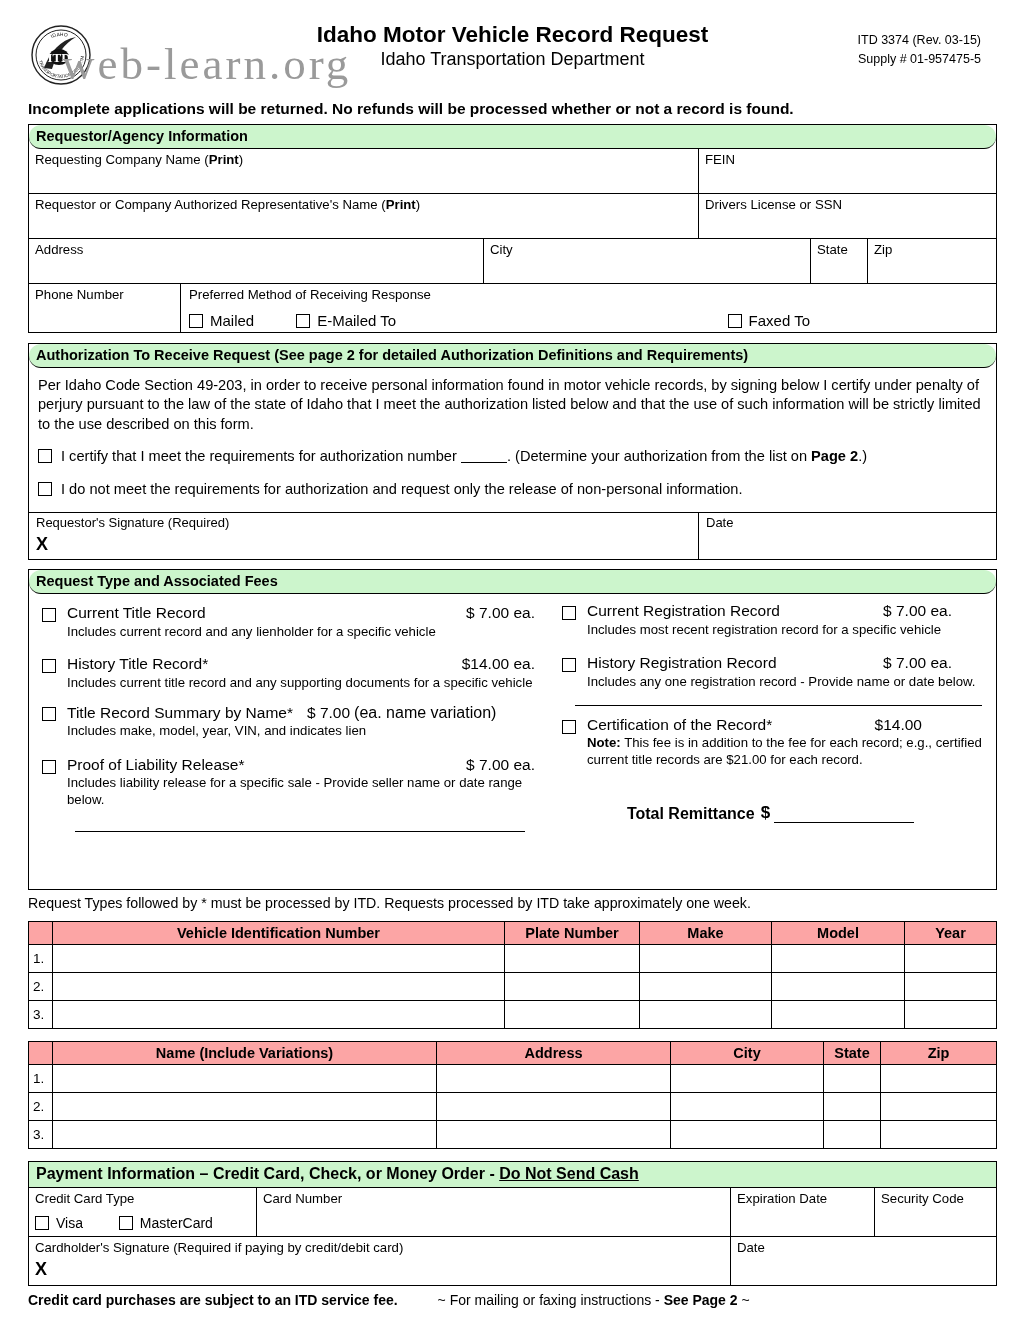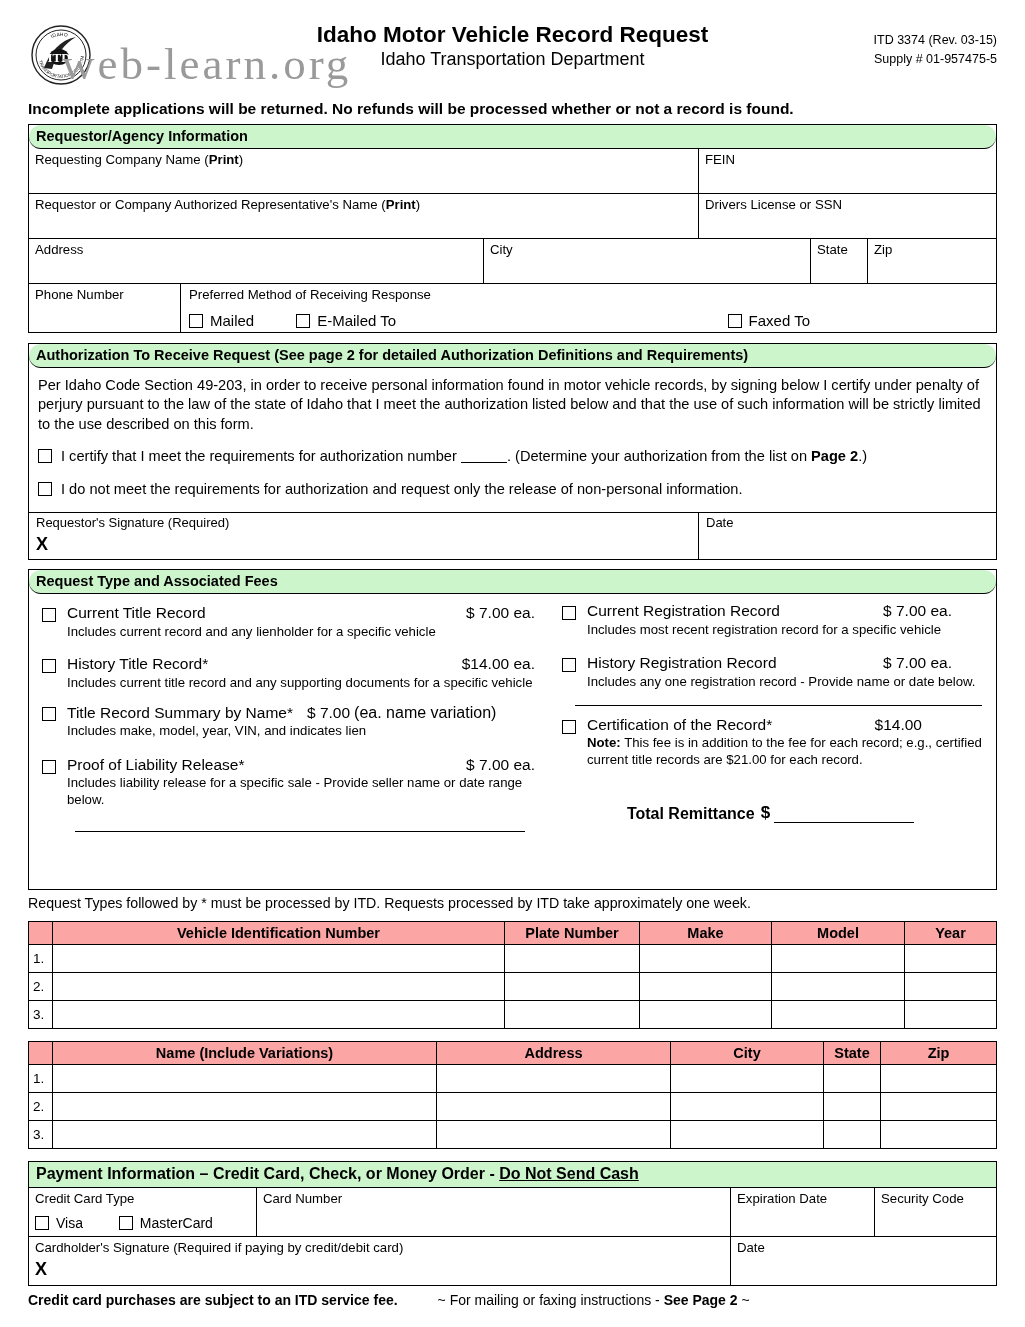--- a/index.html
+++ b/index.html
@@ -23,21 +23,21 @@
   .watermark {
     position:absolute; left:34px; top:16px;
     font-family:"Liberation Serif", serif;
     font-size:45px; letter-spacing:3px;
     color:#9a9a9a; white-space:nowrap;
     pointer-events:none; z-index:5;text-align:right;
   }
   .title-block { position:absolute; left:0; right:0; top:0; text-align:center; z-index:6; }
   .form-title { font-size:22.5px; font-weight:bold; line-height:1.15; }
   .form-subtitle { font-size:18px; font-weight:normal; line-height:1.2; margin-top:1px; }
-  .form-meta { position:absolute; right:0; top:9px; text-align:right; font-size:12.5px; line-height:1.55; z-index:7; }
+  .form-meta { position:absolute; right:16px; top:9px; text-align:right; font-size:12.5px; line-height:1.55; z-index:7; }
 
   .notice {
     margin:8px 28px 6px 28px;
     font-size:15.5px; font-weight:bold; text-align:left;
   }
 
   
   .section { margin:0 28px; border:1.6px solid #000; border-top:none; }
   .section.first { border-top:1.6px solid #000; }
   .band {

